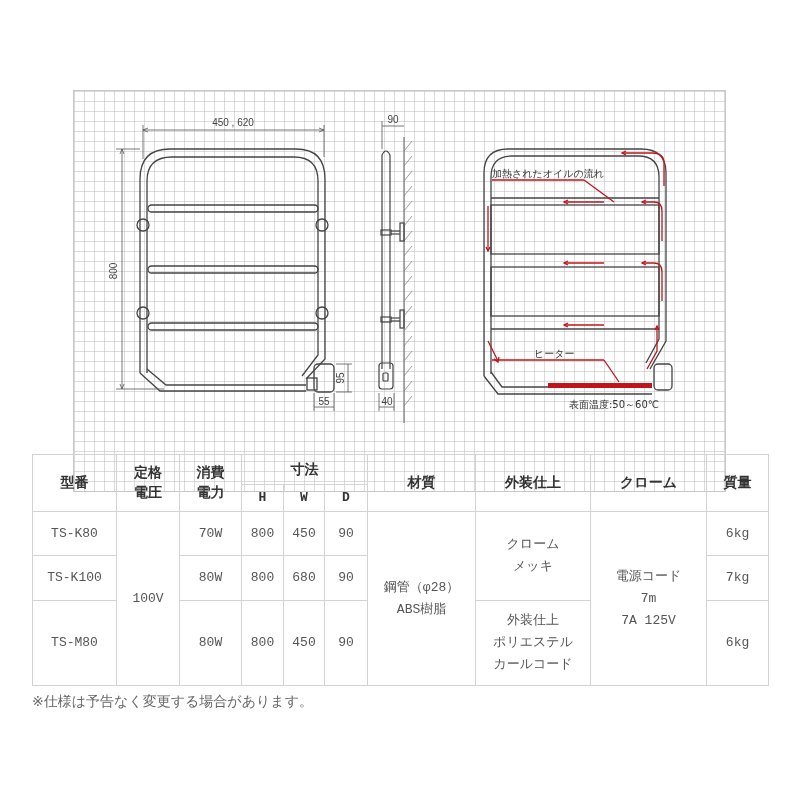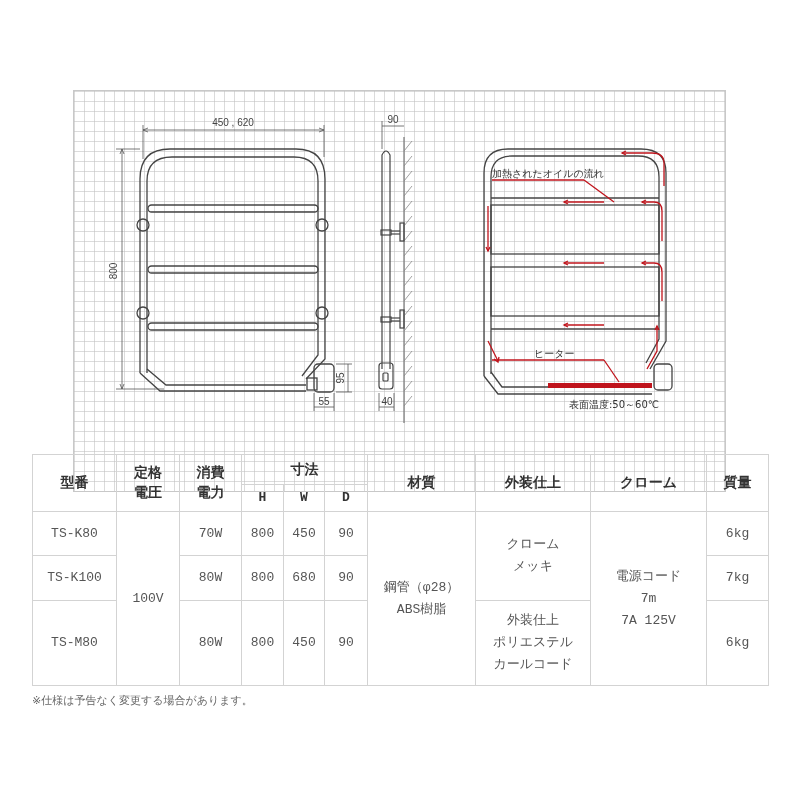--- a/index.html
+++ b/index.html
@@ -23,21 +23,21 @@
     font-family: Liberation Mono, monospace; font-size: 13px; color: #555;
   }
   table.spec td, table.spec th {
     border: 1px solid #d3d3d3; text-align: center; vertical-align: middle; padding: 0;
   }
   table.spec th { font-weight: bold; color: #333; font-size: 14px; line-height: 20px; }
   table.spec th.sub { font-size: 13px; height: 26px; }
   table.spec td { line-height: 22px; }
   .note {
     position: absolute; left: 32px; top: 693px;
-    font-family: "DejaVu Sans", sans-serif; font-size: 11px; color: #666;
+    font-family: "DejaVu Sans", sans-serif; font-size: 14px; color: #666;
   }
 </style>
 </head>
 <body>
 
 <div class="diagram-panel">
   <svg width="653" height="342" viewBox="0 0 653 342">
 
     <g fill="none" stroke="#444" stroke-width="1.3">
 

